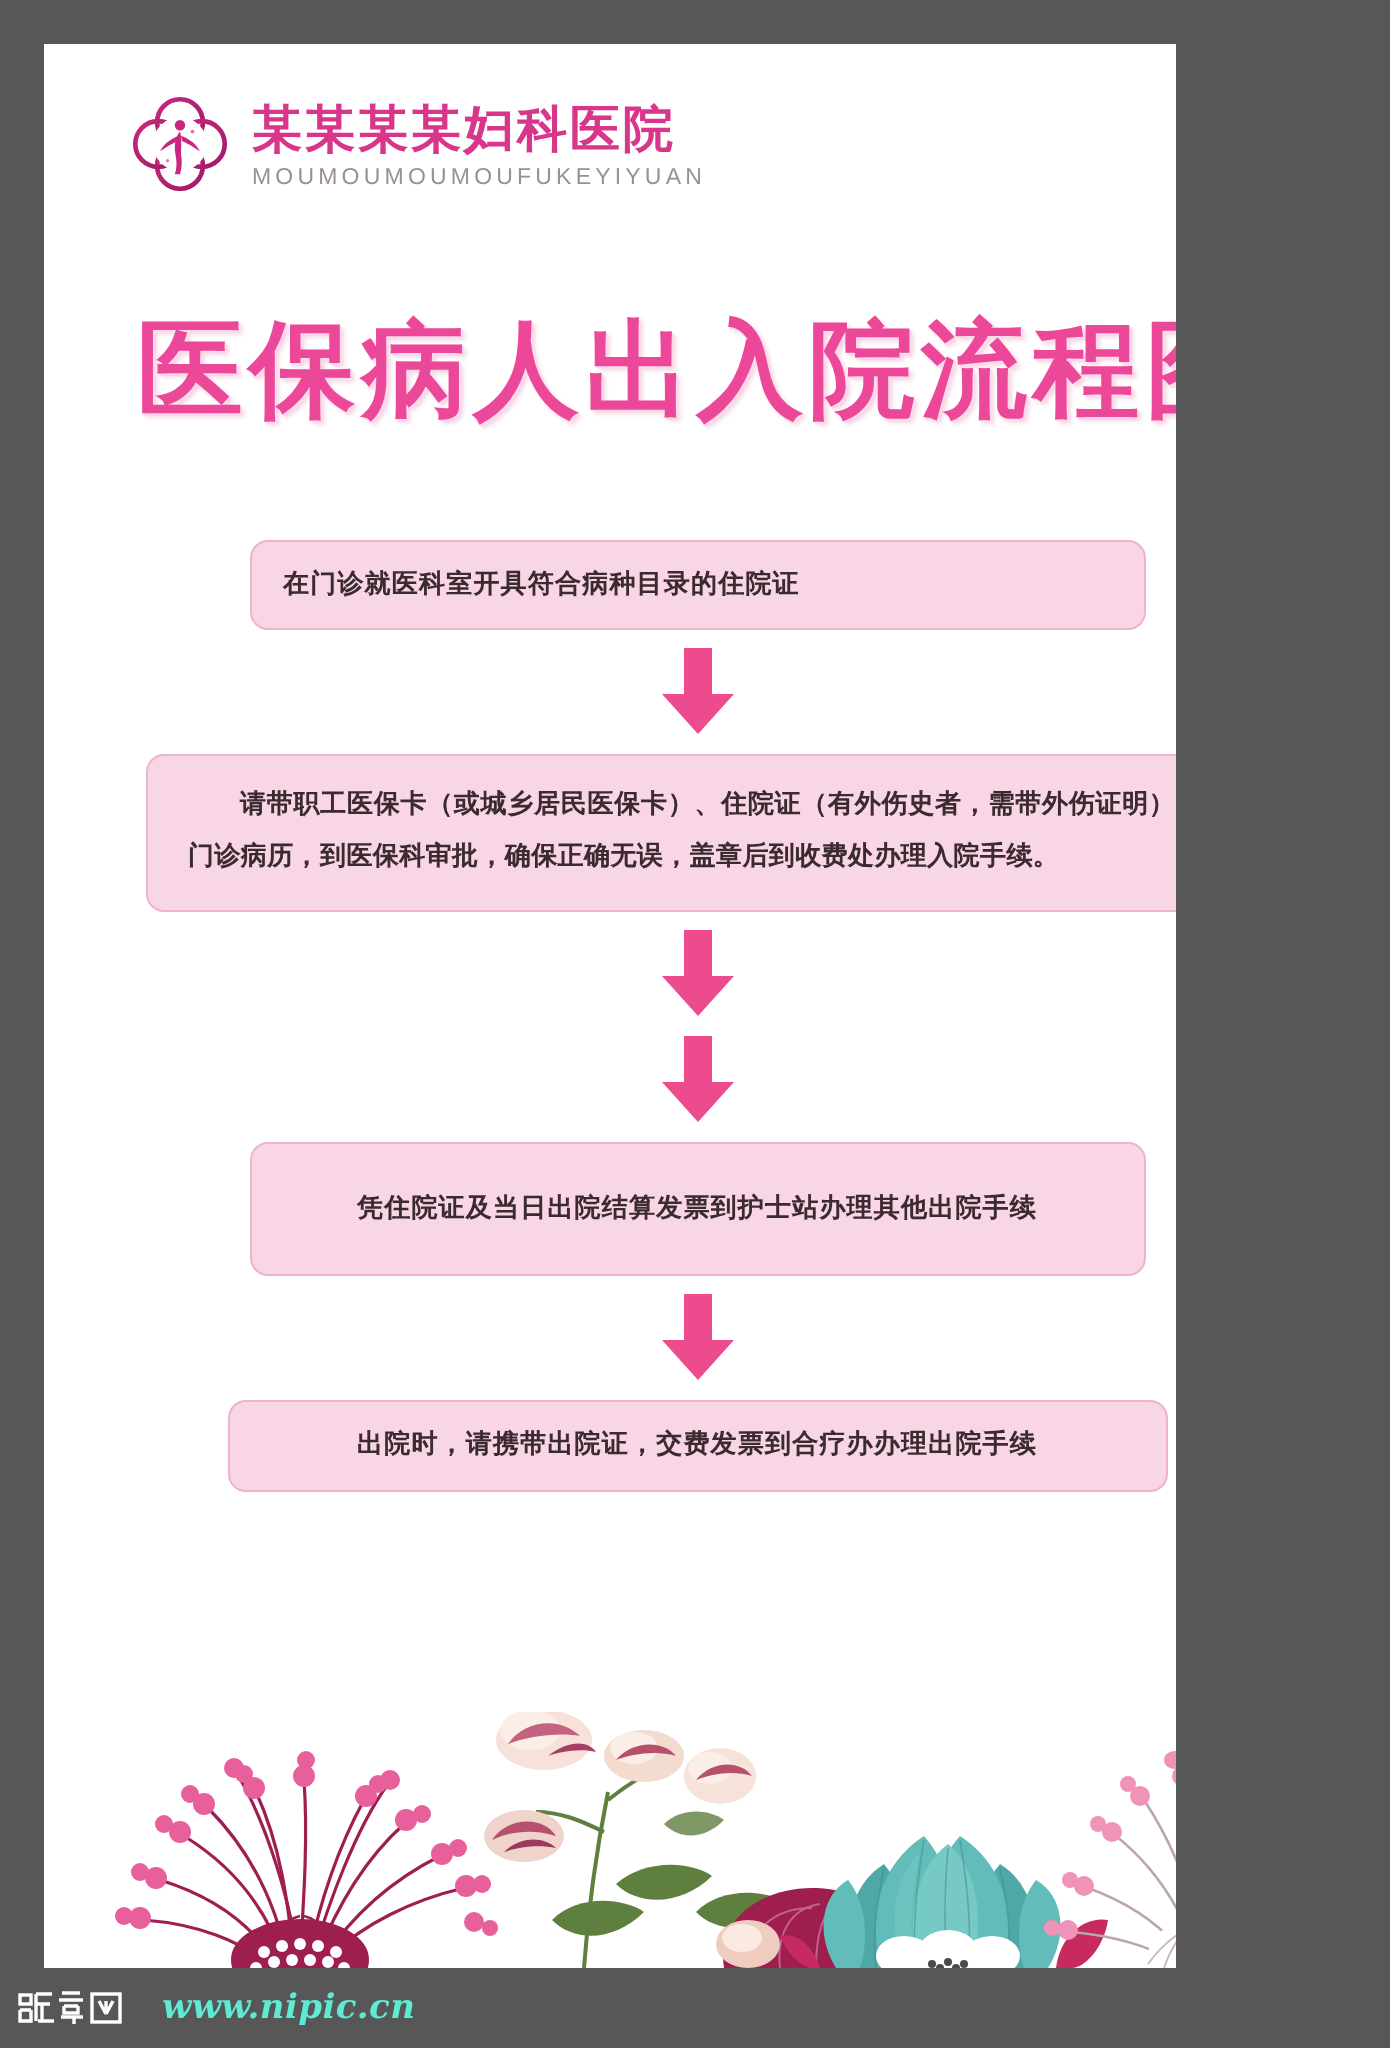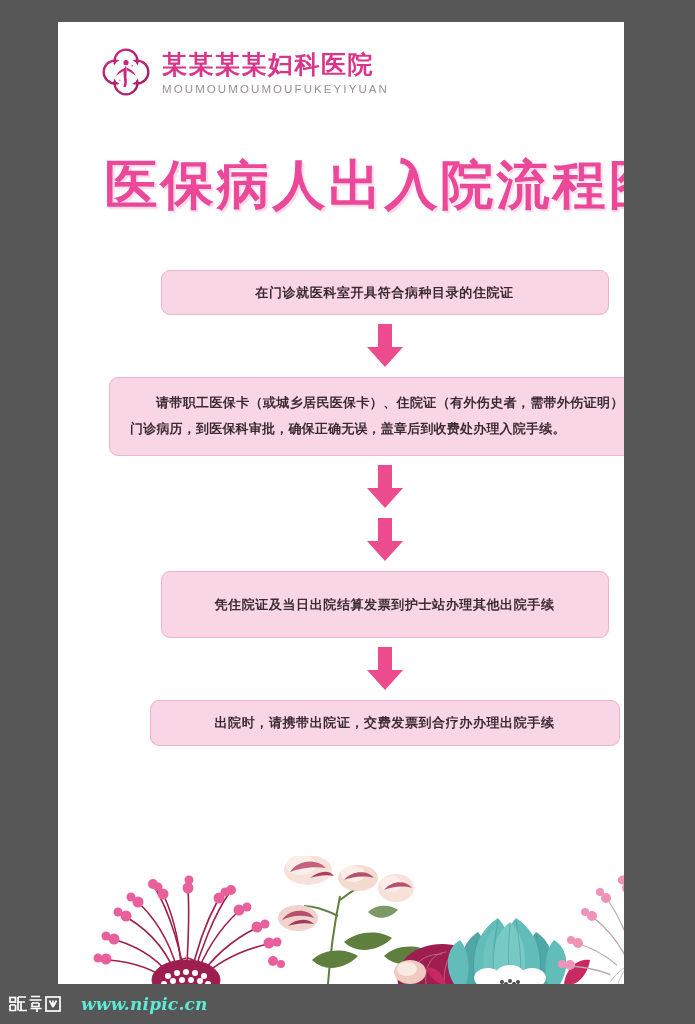--- a/index.html
+++ b/index.html
@@ -25,21 +25,20 @@
 
   
   #poster-sheet {
     position: absolute;
     left: 22px;
     top: 22px;
     width: 566px;
     height: 962px;
     background: #ffffff;
     overflow: hidden;
-    margin-left: 36px;
   }
 
   
   #brand-header {
     position: absolute;
     left: 42px;
     top: 24px;
     display: flex;
     align-items: center;
     gap: 10px;
@@ -103,21 +102,21 @@
     border-radius: 9px;
     margin: 0 auto;
     color: #3b2b31;
     font-family: "DejaVu Sans", "Liberation Sans", sans-serif;
     font-size: 13px;
     line-height: 1.95;
   }
   .flow-box.narrow {
     width: 448px;
     padding: 9px 16px;
-    text-align: center;
+    text-align: left;
     font-weight: bold;
     letter-spacing: 0.6px;
   }
   .flow-box.wide {
     width: 551px;
     padding: 12px 22px 14px 20px;
     text-align: justify;
     font-weight: bold;
     letter-spacing: 0.2px;
   }

